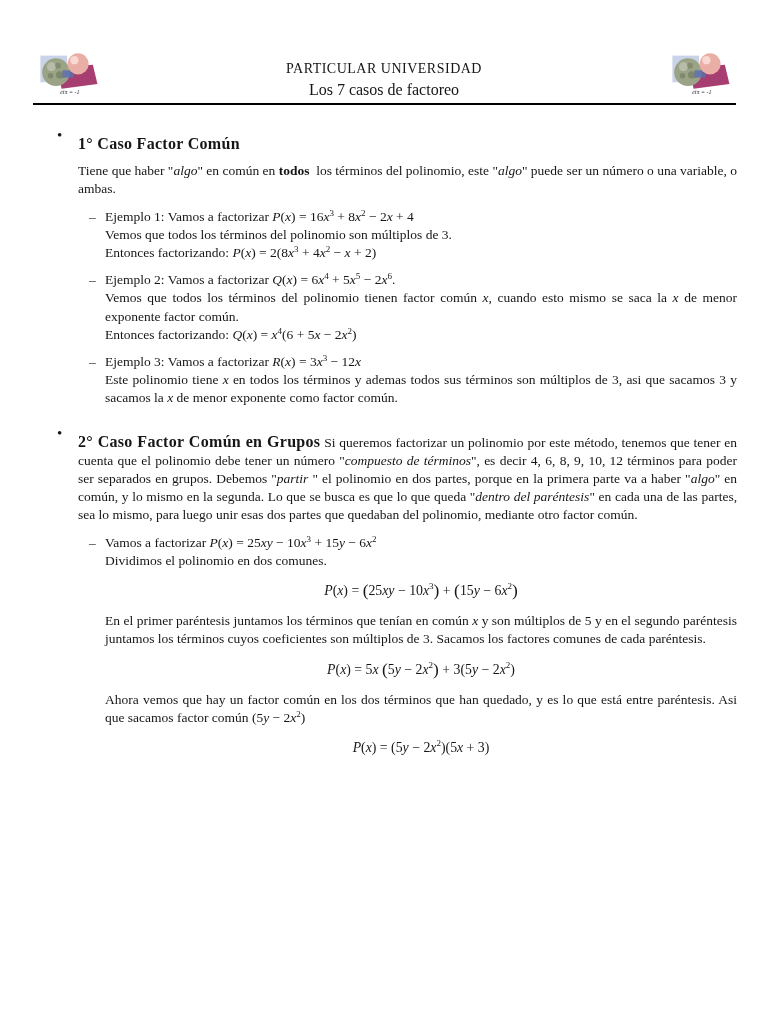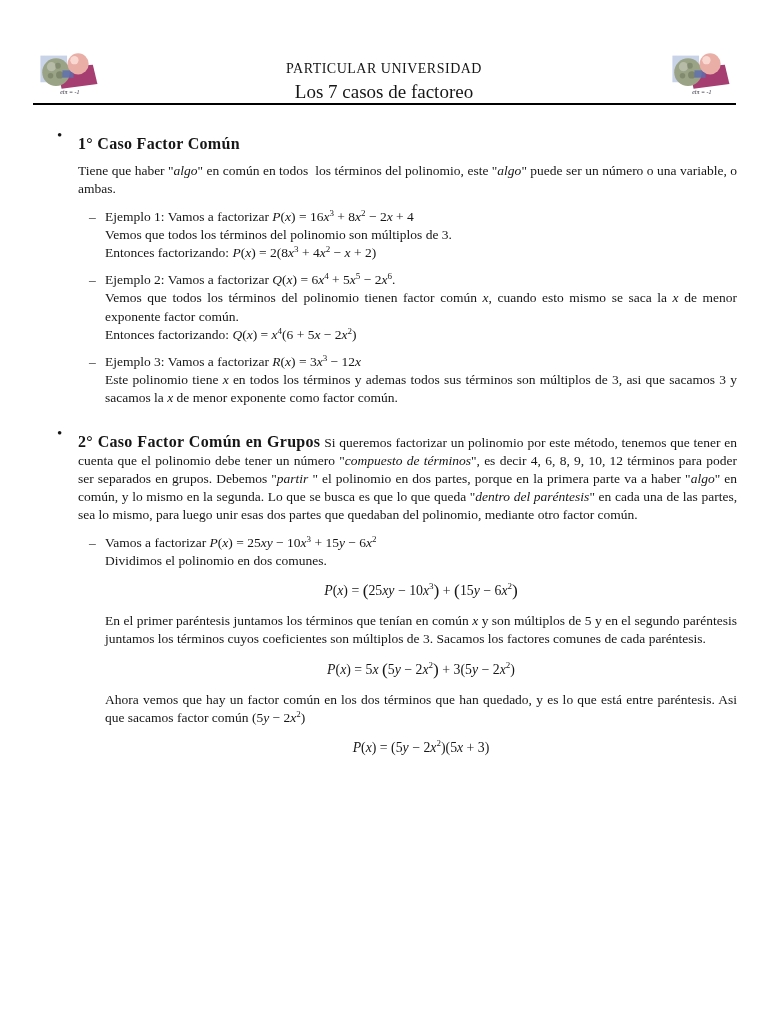--- a/index.html
+++ b/index.html
@@ -13,21 +13,21 @@
     font-family: "Liberation Serif", "DejaVu Serif", serif;
     color: #161616;
   }
   
   .hdr-title {
     position: absolute; top: 61px; left: 120px; right: 120px;
     text-align: center; font-size: 14px; letter-spacing: 0.5px;
   }
   .hdr-sub {
     position: absolute; top: 81px; left: 120px; right: 120px;
-    text-align: center; font-size: 19px;
+    text-align: center; font-size: 16px;
   }
   .rule { position: absolute; left: 33px; width: 703px; height: 1.5px; background: #000; }
   .rule-top { top: 103px; }
   .rule-bottom { top: 964px; }
   .logo { position: absolute; width: 66px; height: 46px; }
   .logo-left  { left: 35px;  top: 51px; }
   .logo-right { left: 667px; top: 51px; }
   
   .content { position: absolute; left: 57px; top: 110px; width: 680px; }
   .sec { display: flex; margin-top: 15px; }
@@ -38,21 +38,21 @@
   .hd {
     font-weight: bold; font-size: 16px; letter-spacing: 0.3px;
     line-height: 21px;
   }
   .item { display: flex; margin-top: 9px; }
   .dash { flex: none; width: 16px; margin-left: 11px; font-size: 13.5px; line-height: 18.2px; }
   .itembody { flex: 1; min-width: 0; }
   .dmath { text-align: center; font-size: 13.8px; line-height: 18px; margin: 12px 0; }
   
   .rt { }
-  .rb { font-weight: normal; }
+  .rb { font-weight: bold; }
   .ri { font-style: italic; }
   .rm { }
   .mi { font-style: italic; }
   .rbig { font-size: 1.26em; vertical-align: -6%; }
   sup.rsup { font-size: 9px; font-style: normal; line-height: 0; }
   
   .page-num {
     position: absolute; top: 969px; left: 0; right: 0;
     text-align: center; font-size: 15px;
   }

